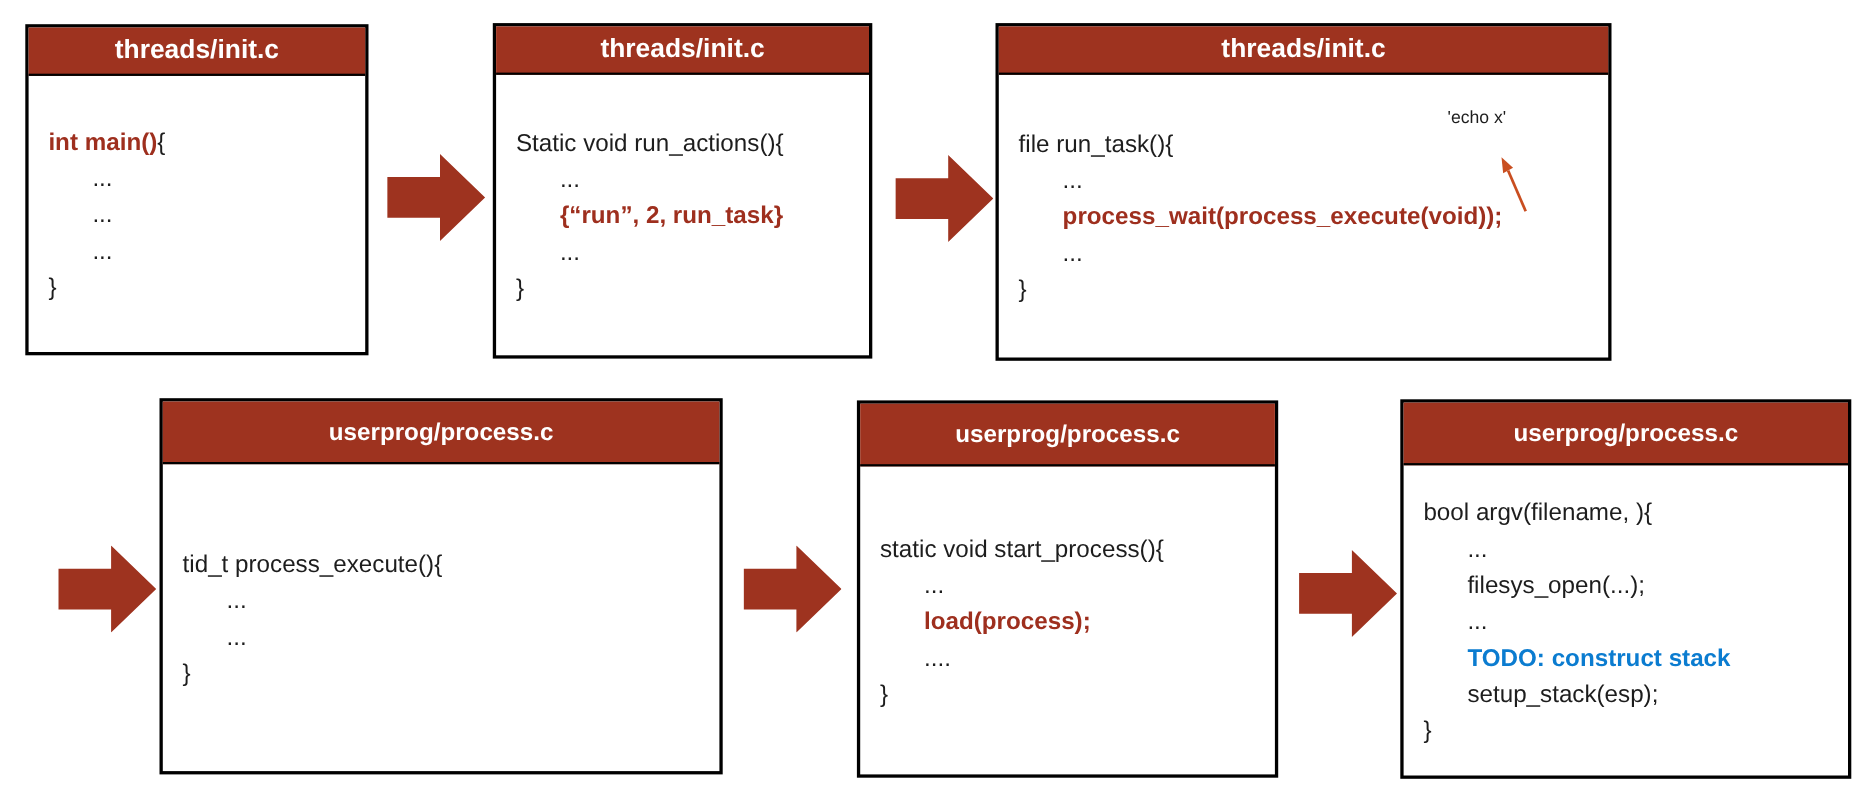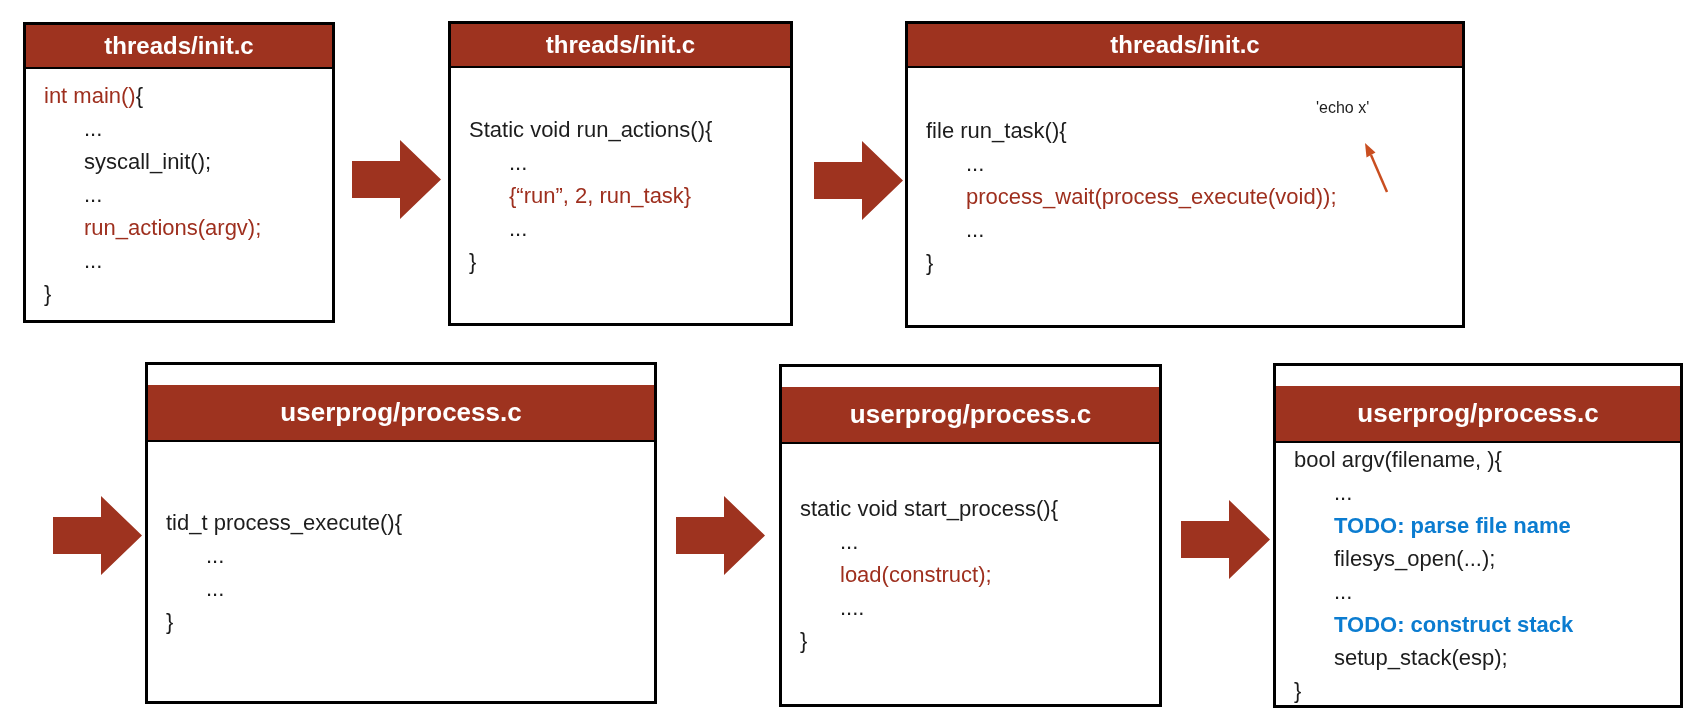--- a/index.html
+++ b/index.html
@@ -27,37 +27,37 @@
     background: var(--accent, #A0351F);
     border-bottom: 2px solid var(--border, #000000);
     color: var(--header-text, #ffffff);
     font-weight: bold;
     display: flex;
     align-items: center;
     justify-content: center;
     flex: 0 0 auto;
   }
   .top-row .box-header { height: 42px; font-size: 24px; align-items: center; }
-  .bottom-row .box-header { height: 55px; font-size: 26px; margin-top: 20px; }
+  .bottom-row .box-header { height: 55px; font-size: 22px; }
   .box-body {
     flex: 1 1 auto;
     display: flex;
     flex-direction: column;
     justify-content: center;
     padding: 0 8px 0 18px;
   }
   .code-line {
     font-size: 22px;
     line-height: 33px;
     white-space: nowrap;
     color: var(--code-black, #1d1d1d);
   }
   .code-line.indent { padding-left: 40px; }
   .seg-k { color: var(--code-black, #1d1d1d); }
-  .seg-r { color: var(--code-red, #A0351F); font-weight: normal; }
+  .seg-r { color: var(--code-red, #A0351F); font-weight: bold; }
   .seg-b { color: var(--todo-blue, #0B7CD0); font-weight: bold; }
 
   
   .box-1 { left: 23px;   top: 22px;  width: 312px; height: 301px; }
   .box-2 { left: 448px;  top: 21px;  width: 345px; height: 305px; }
   .box-3 { left: 905px;  top: 21px;  width: 560px; height: 307px; }
   .box-4 { left: 145px;  top: 362px; width: 512px; height: 342px; }
   .box-5 { left: 779px;  top: 364px; width: 383px; height: 343px; }
   .box-6 { left: 1273px; top: 363px; width: 410px; height: 345px; }
 
@@ -99,23 +99,21 @@
 
 <div class="canvas">
 
   <div class="code-box top-row box-1">
     <div class="box-header">
       <span>threads/init.c</span>
     </div>
     <div class="box-body">
         <div class="code-line"><span class="seg-r">int main()</span><span class="seg-k">{</span></div>
         <div class="code-line indent"><span class="seg-k">...</span></div>
-        <div class="code-line indent"><span class="seg-k">syscall_init();</span></div>
-        <div class="code-line indent"><span class="seg-k">...</span></div>
-        <div class="code-line indent"><span class="seg-r">run_actions(argv);</span></div>
+        <div class="code-line indent"><span class="seg-k">...</span></div>
         <div class="code-line indent"><span class="seg-k">...</span></div>
         <div class="code-line"><span class="seg-k">}</span></div>
       </div>
   </div>
 
   <svg class="flow-arrow arrow-1" viewBox="0 0 89 79">
     <polygon points="0,21 48,21 48,0 89,39.5 48,79 48,58 0,58"></polygon>
   </svg>
 
   <div class="code-box top-row box-2">
@@ -174,38 +172,37 @@
     <polygon points="0,21 48,21 48,0 89,39.5 48,79 48,58 0,58"></polygon>
   </svg>
 
   <div class="code-box bottom-row box-5">
     <div class="box-header">
       <span>userprog/process.c</span>
     </div>
     <div class="box-body">
         <div class="code-line"><span class="seg-k">static void start_process(){</span></div>
         <div class="code-line indent"><span class="seg-k">...</span></div>
-        <div class="code-line indent"><span class="seg-r">load(construct);</span></div>
+        <div class="code-line indent"><span class="seg-r">load(process);</span></div>
         <div class="code-line indent"><span class="seg-k">....</span></div>
         <div class="code-line"><span class="seg-k">}</span></div>
       </div>
   </div>
 
   <svg class="flow-arrow arrow-4" viewBox="0 0 89 79">
     <polygon points="0,21 48,21 48,0 89,39.5 48,79 48,58 0,58"></polygon>
   </svg>
 
   <div class="code-box bottom-row box-6">
     <div class="box-header">
       <span>userprog/process.c</span>
     </div>
     <div class="box-body">
         <div class="code-line"><span class="seg-k">bool argv(filename, ){</span></div>
         <div class="code-line indent"><span class="seg-k">...</span></div>
-        <div class="code-line indent"><span class="seg-b">TODO: parse file name</span></div>
         <div class="code-line indent"><span class="seg-k">filesys_open(...);</span></div>
         <div class="code-line indent"><span class="seg-k">...</span></div>
         <div class="code-line indent"><span class="seg-b">TODO: construct stack</span></div>
         <div class="code-line indent"><span class="seg-k">setup_stack(esp);</span></div>
         <div class="code-line"><span class="seg-k">}</span></div>
       </div>
   </div>
 
 </div>
 

